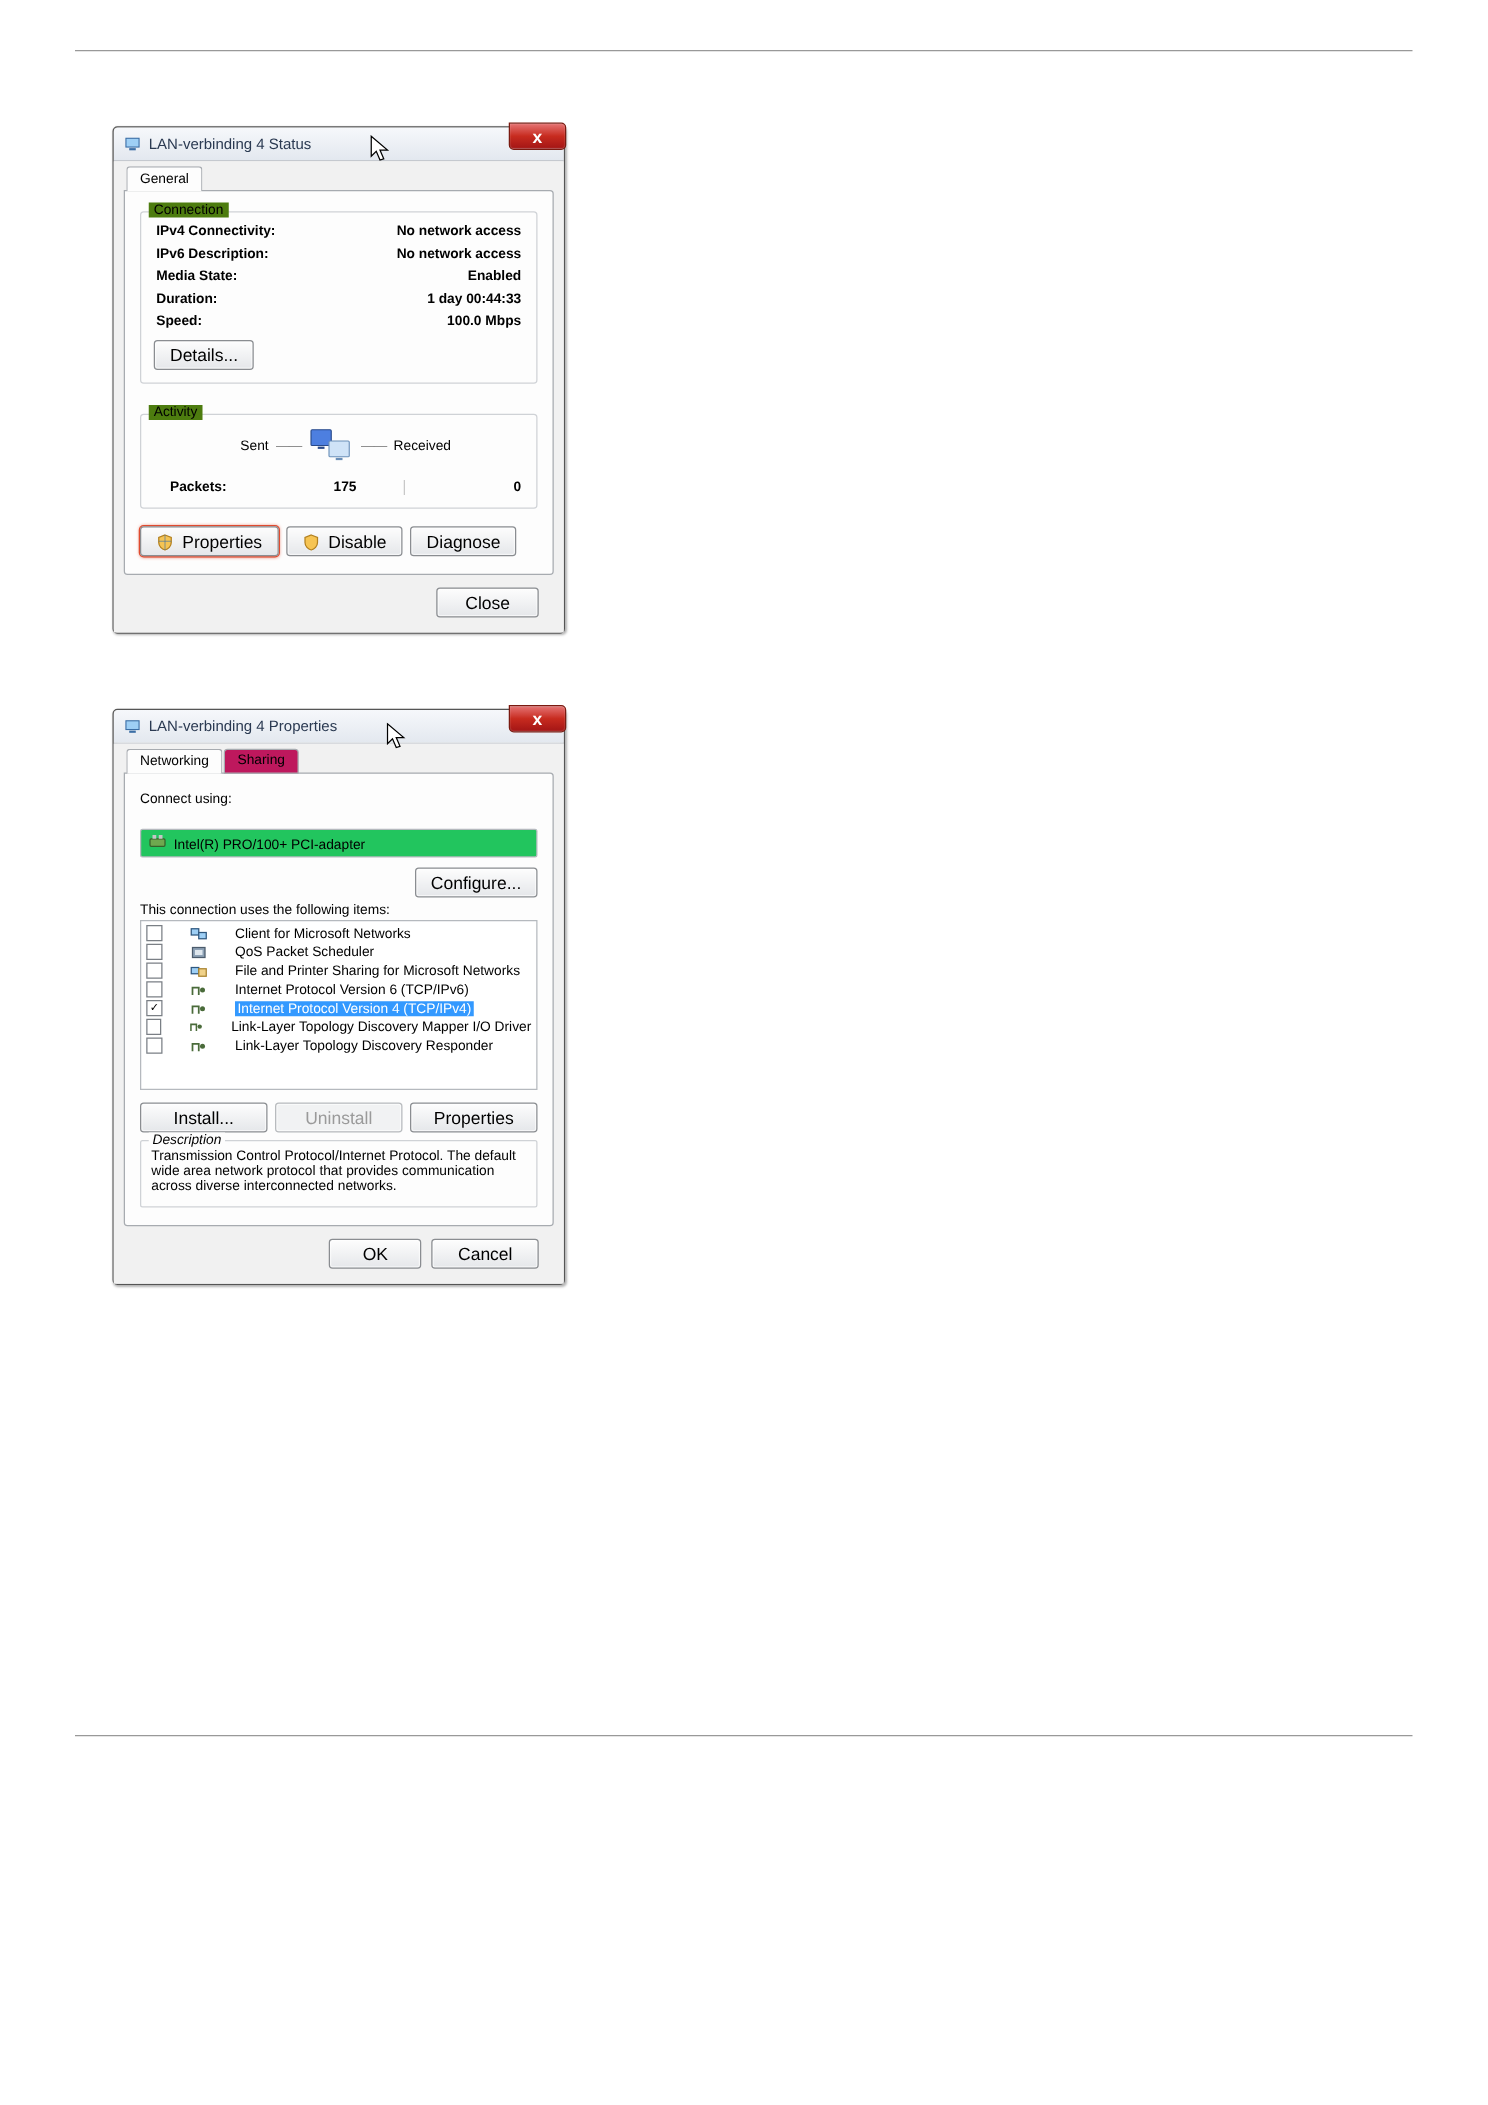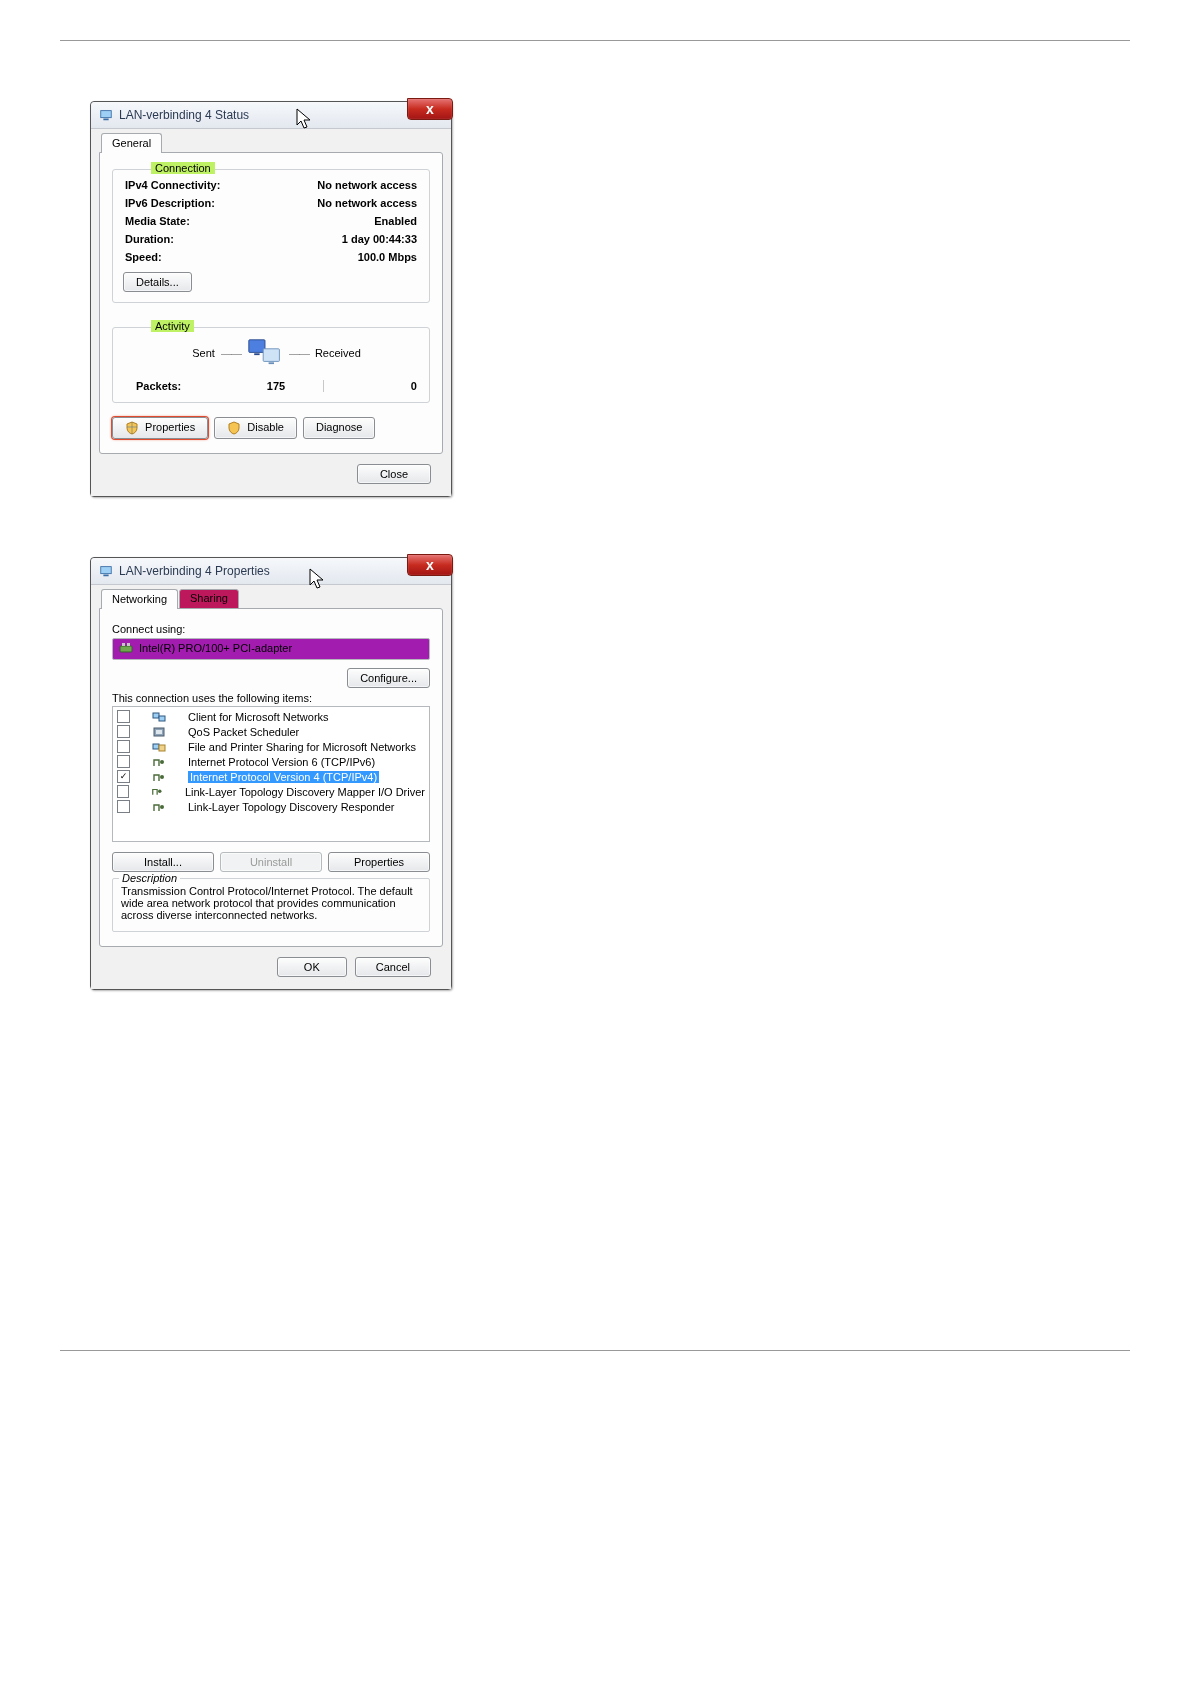--- a/index.html
+++ b/index.html
@@ -102,40 +102,39 @@
     border: 1px solid #cfd2d6;
     border-radius: 3px;
     margin: 6px 0 14px 0;
     padding: 6px 10px 10px 10px;
     position: relative;
   }
   .groupbox > .legend {
     position: absolute;
     top: -8px;
     left: 6px;
-    background: #bef264;
+    background: #4d7c0f;
     padding: 0 4px;
     font-size: 11px;
-    margin-left: 32px;
   }
   .kv-row {
     display: flex;
     justify-content: space-between;
     padding: 3px 2px;
     font-size: 11px;
     font-weight: bold;
   }
   .kv-row .k { }
   .kv-row .v { text-align: right; }
   .win-btn {
     display: inline-block;
     border: 1px solid #8a8d91;
     border-radius: 3px;
     background: linear-gradient(to bottom,#fdfdfd 0%,#e5e7ea 100%);
-    font-size: 11px;
+    font-size: 14px;
     padding: 3px 12px;
     cursor: default;
     box-shadow: 0 0 0 1px rgba(255,255,255,0.6) inset;
   }
   .win-btn.highlight {
     box-shadow: 0 0 0 1px #e04b2f, 0 0 3px #e04b2f;
   }
   .win-btn.disabled {
     color: #9a9a9a;
     border-color: #b8bbbe;
@@ -156,27 +155,27 @@
     font-size:11px;
     margin:4px 0 8px 0;
   }
   .activity-row .dash { color:#888; letter-spacing:-1px; }
   .monitor-icon {
     width: 36px; height: 30px; display:inline-block;
   }
   .conn-input {
     border:1px solid #b5b9be;
     border-radius:2px;
-    background:#a21caf;
+    background:#22c55e;
     padding:3px 6px;
     display:flex;
-    align-items:flex-start;
+    align-items:flex-end;
     gap:6px;
     font-size:11px;
-    margin:3px 0 8px 0;
+    margin:18px 0 8px 0;
   }
   .items-list {
     border:1px solid #b5b9be;
     background:#fff;
     height:130px;
     overflow:hidden;
     padding:2px 4px;
     font-size:11px;
   }
   .item-row {

